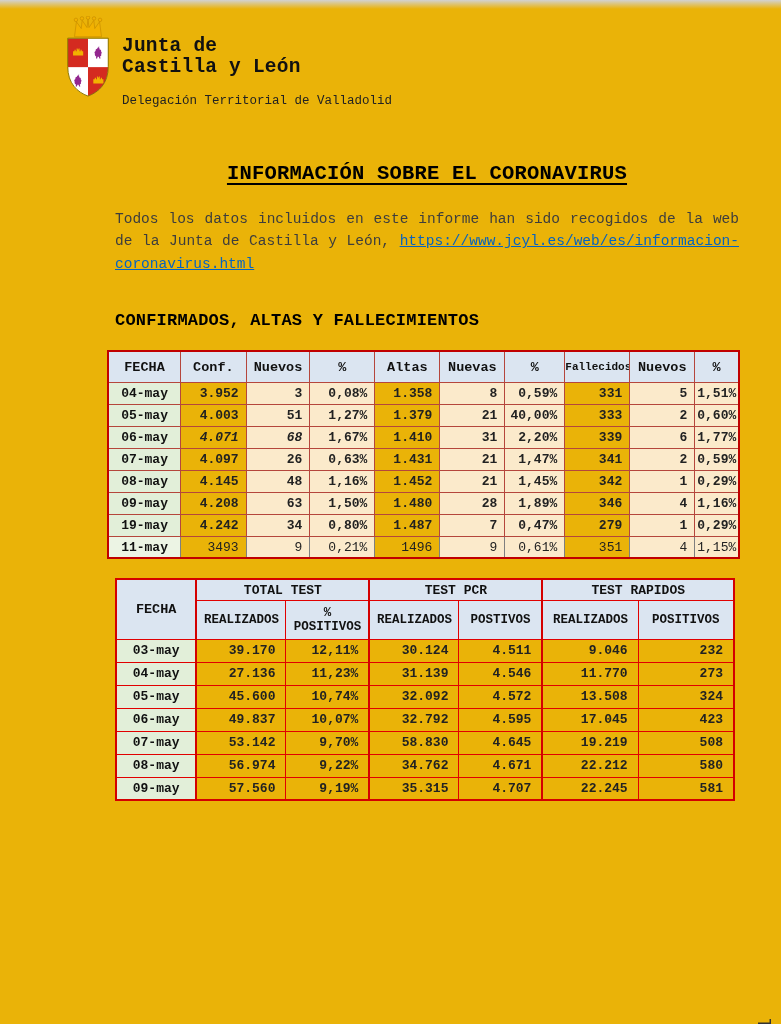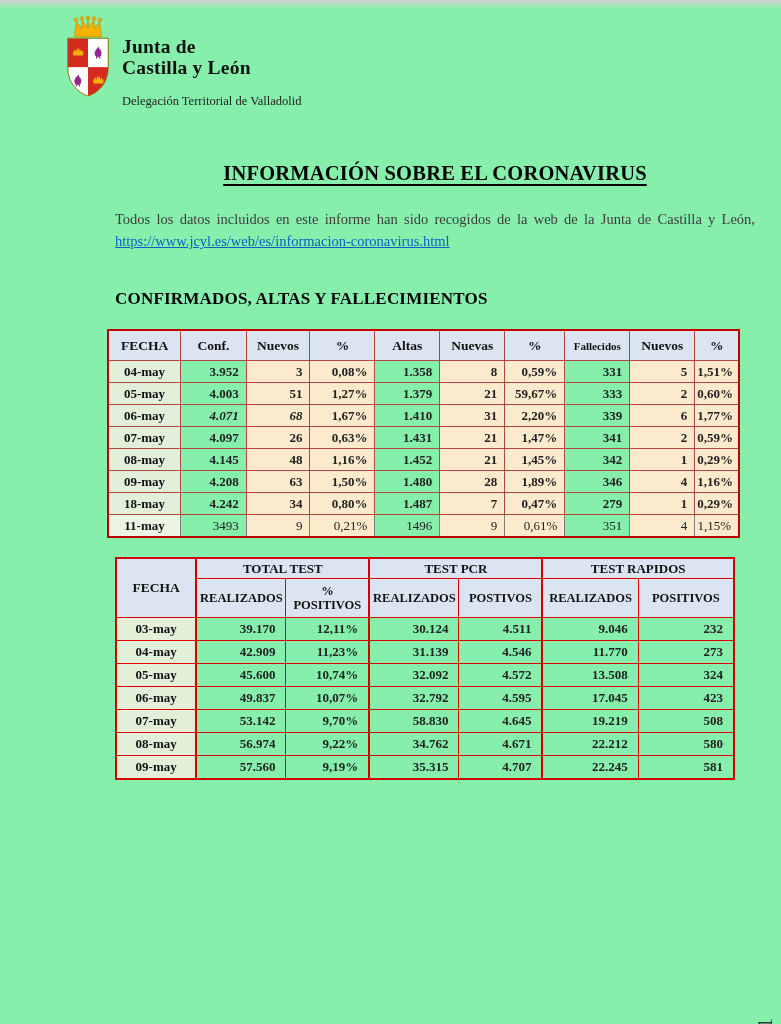--- a/index.html
+++ b/index.html
@@ -1,38 +1,38 @@
 <!DOCTYPE html>
 <html><head>
 <meta charset="utf-8">
 <style>
   * { margin:0; padding:0; box-sizing:border-box; }
   html,body { background:#ffffff; }
   .page {
     position:relative;
     width:781px; height:1024px;
-    background:#86efac;
+    background:#eab308;
     overflow:hidden;
-    font-family:Liberation Serif, serif;
+    font-family:Liberation Mono, monospace;
     color:#1f1f1f;
   }
   .top-shadow {
     position:absolute; top:0; left:0; width:100%; height:9px;
     background:linear-gradient(to bottom, #d2d2d2, rgba(255,255,255,0));
   }
 
   
   .logo-block { display:flex; align-items:flex-start; padding:16px 0 0 63px; height:98px; }
   .logo-svg { width:50px; height:82px; flex:0 0 auto; }
   .logo-text { margin-left:9px; padding-top:20px; }
   .org-line { font-size:19.5px; font-weight:bold; line-height:21px; color:#111; letter-spacing:0.2px; }
   .delegation { font-size:12.5px; color:#222; margin-top:16px; }
 
   
-  .content { padding:0 26px 0 115px;margin-top:21px; }
+  .content { padding:0 42px 0 115px;margin-top:21px; }
 
   .doc-title {
     margin-top:64px;
     text-align:center;
     font-size:20.5px; font-weight:bold; color:#000;
     text-decoration:underline;
     text-decoration-thickness:2px;
     text-underline-offset:4px;
     letter-spacing:0.2px;
   }
@@ -202,21 +202,21 @@
           <td>5</td>
           <td>1,51%</td>
         </tr>
           <tr>
           <td class="date">05-may</td>
           <td>4.003</td>
           <td>51</td>
           <td>1,27%</td>
           <td>1.379</td>
           <td>21</td>
-          <td>59,67%</td>
+          <td>40,00%</td>
           <td>333</td>
           <td>2</td>
           <td>0,60%</td>
         </tr>
           <tr>
           <td class="date">06-may</td>
           <td>4.071</td>
           <td>68</td>
           <td>1,67%</td>
           <td>1.410</td>
@@ -256,21 +256,21 @@
           <td>63</td>
           <td>1,50%</td>
           <td>1.480</td>
           <td>28</td>
           <td>1,89%</td>
           <td>346</td>
           <td>4</td>
           <td>1,16%</td>
         </tr>
           <tr>
-          <td class="date">18-may</td>
+          <td class="date">19-may</td>
           <td>4.242</td>
           <td>34</td>
           <td>0,80%</td>
           <td>1.487</td>
           <td>7</td>
           <td>0,47%</td>
           <td>279</td>
           <td>1</td>
           <td>0,29%</td>
         </tr>
@@ -321,21 +321,21 @@
           <td class="date">03-may</td>
           <td class="group-start">39.170</td>
           <td>12,11%</td>
           <td class="group-start">30.124</td>
           <td>4.511</td>
           <td class="group-start">9.046</td>
           <td>232</td>
         </tr>
           <tr>
           <td class="date">04-may</td>
-          <td class="group-start">42.909</td>
+          <td class="group-start">27.136</td>
           <td>11,23%</td>
           <td class="group-start">31.139</td>
           <td>4.546</td>
           <td class="group-start">11.770</td>
           <td>273</td>
         </tr>
           <tr>
           <td class="date">05-may</td>
           <td class="group-start">45.600</td>
           <td>10,74%</td>

